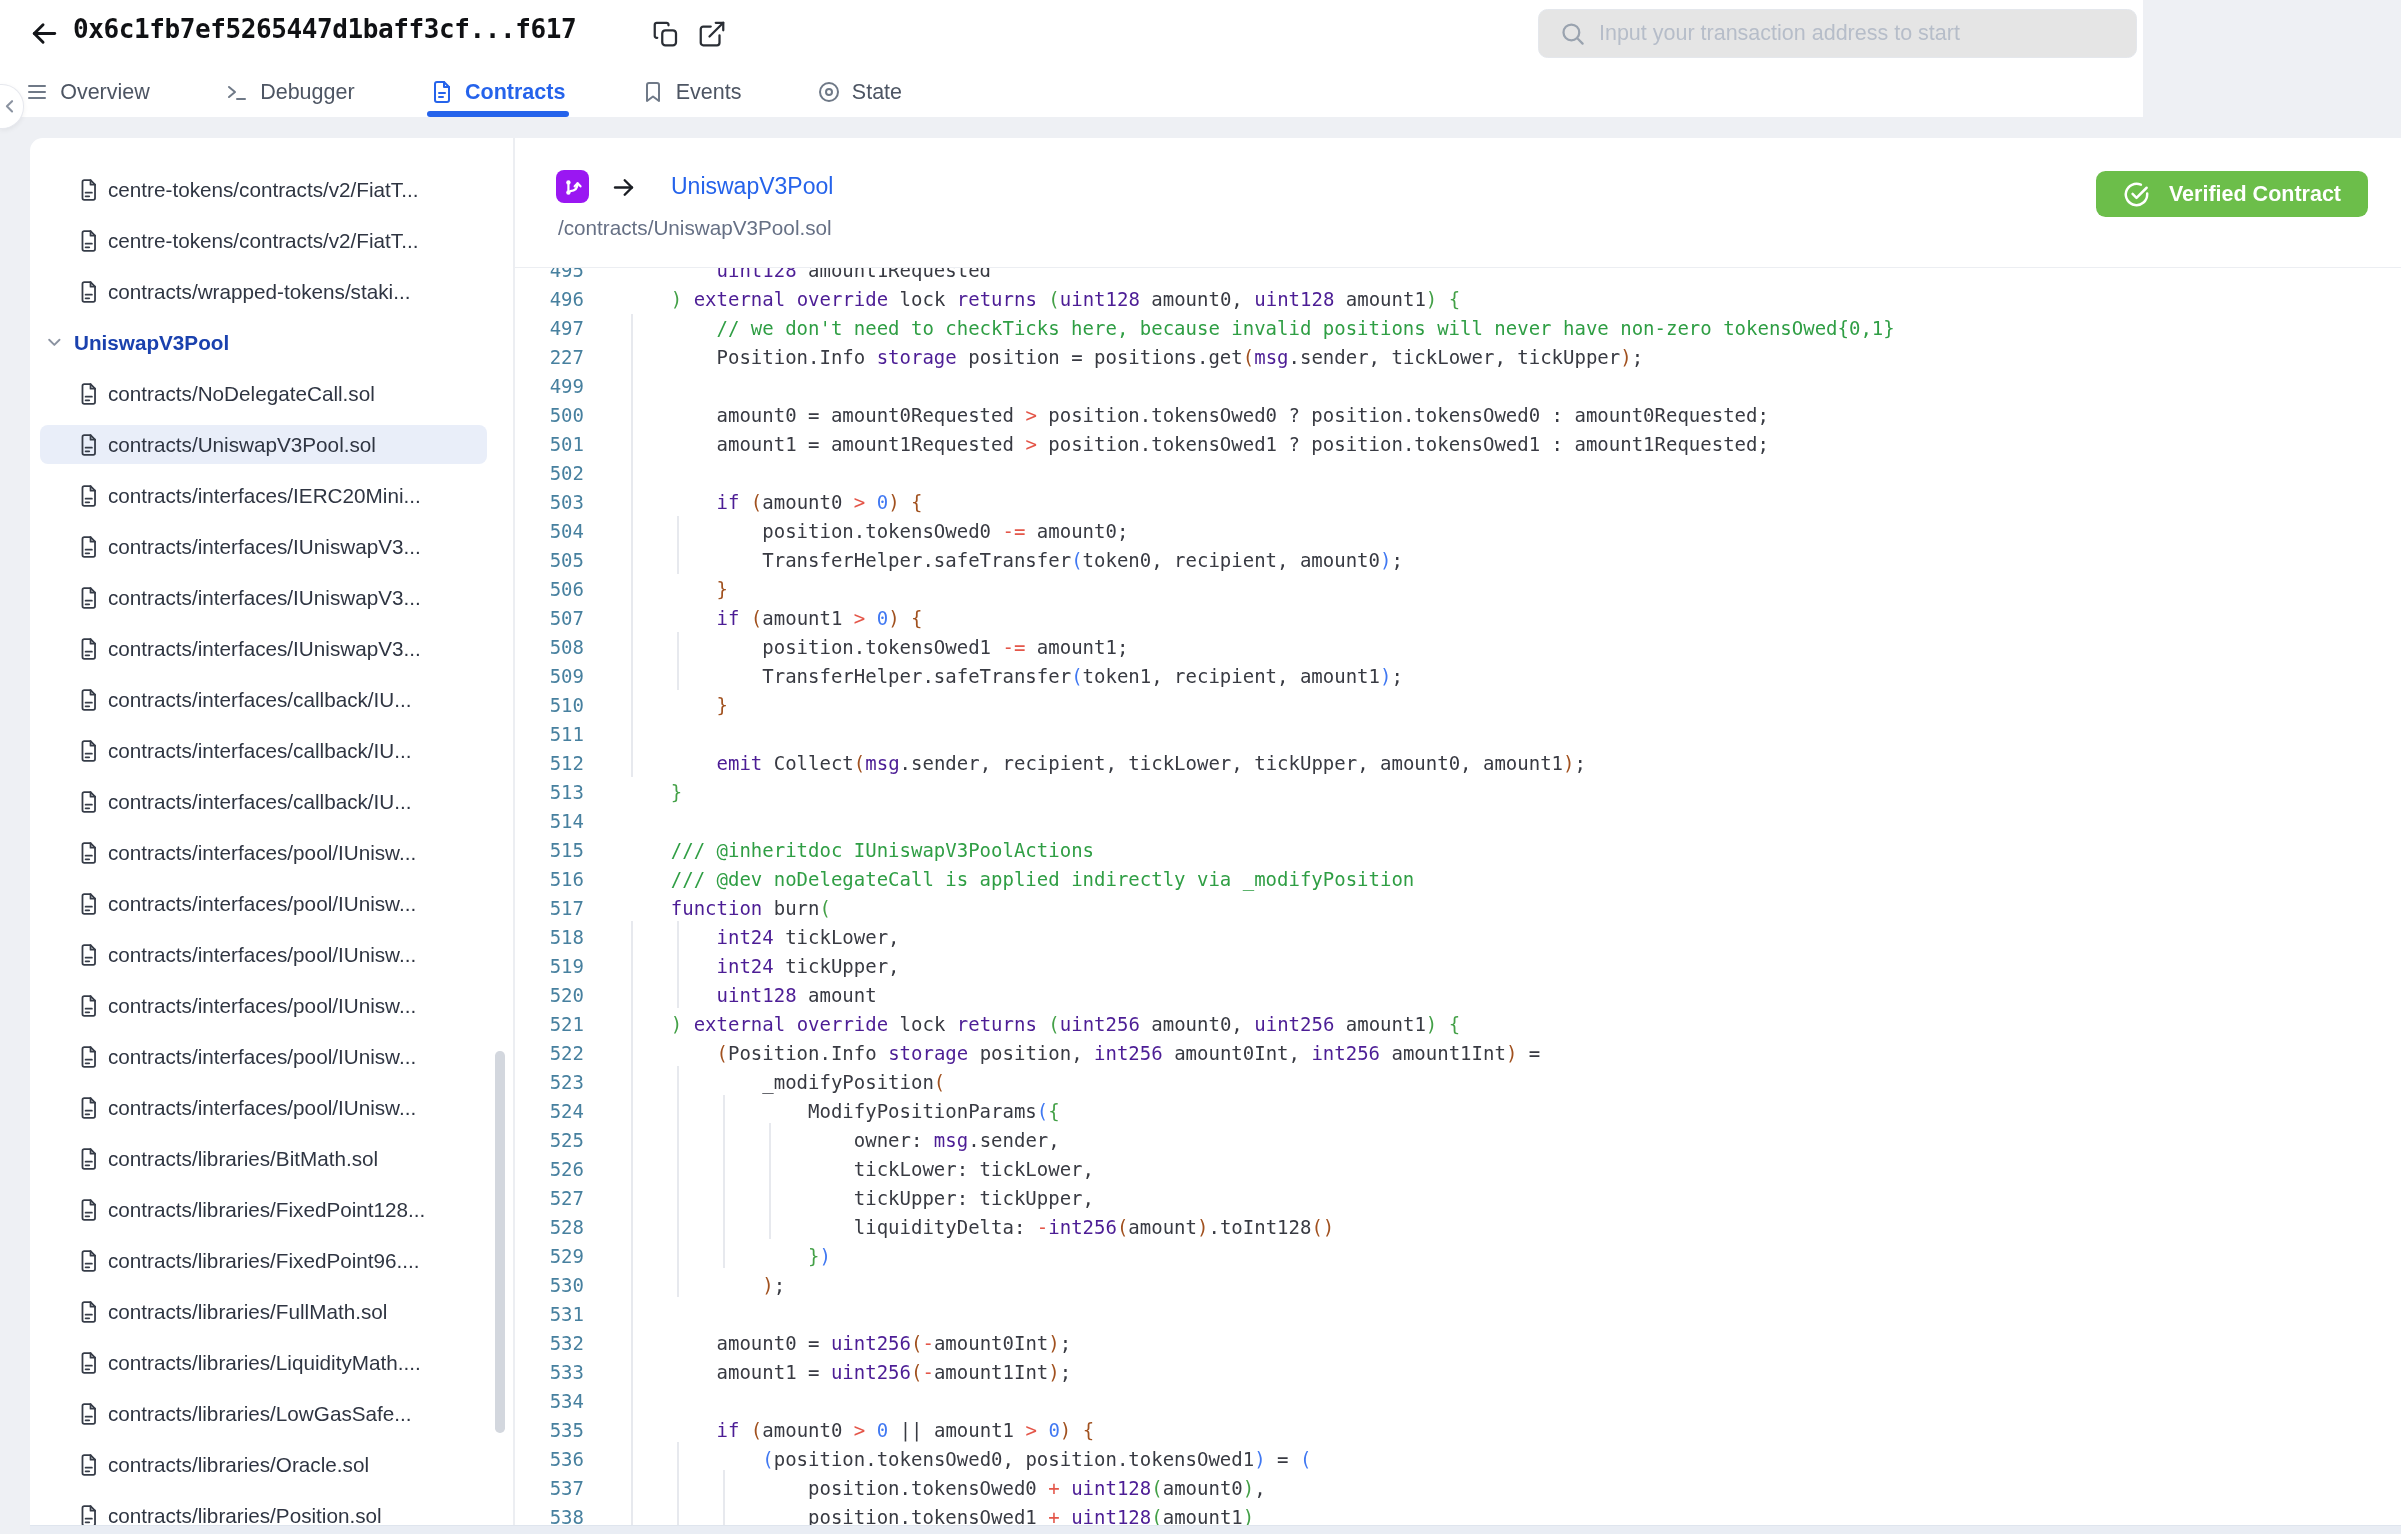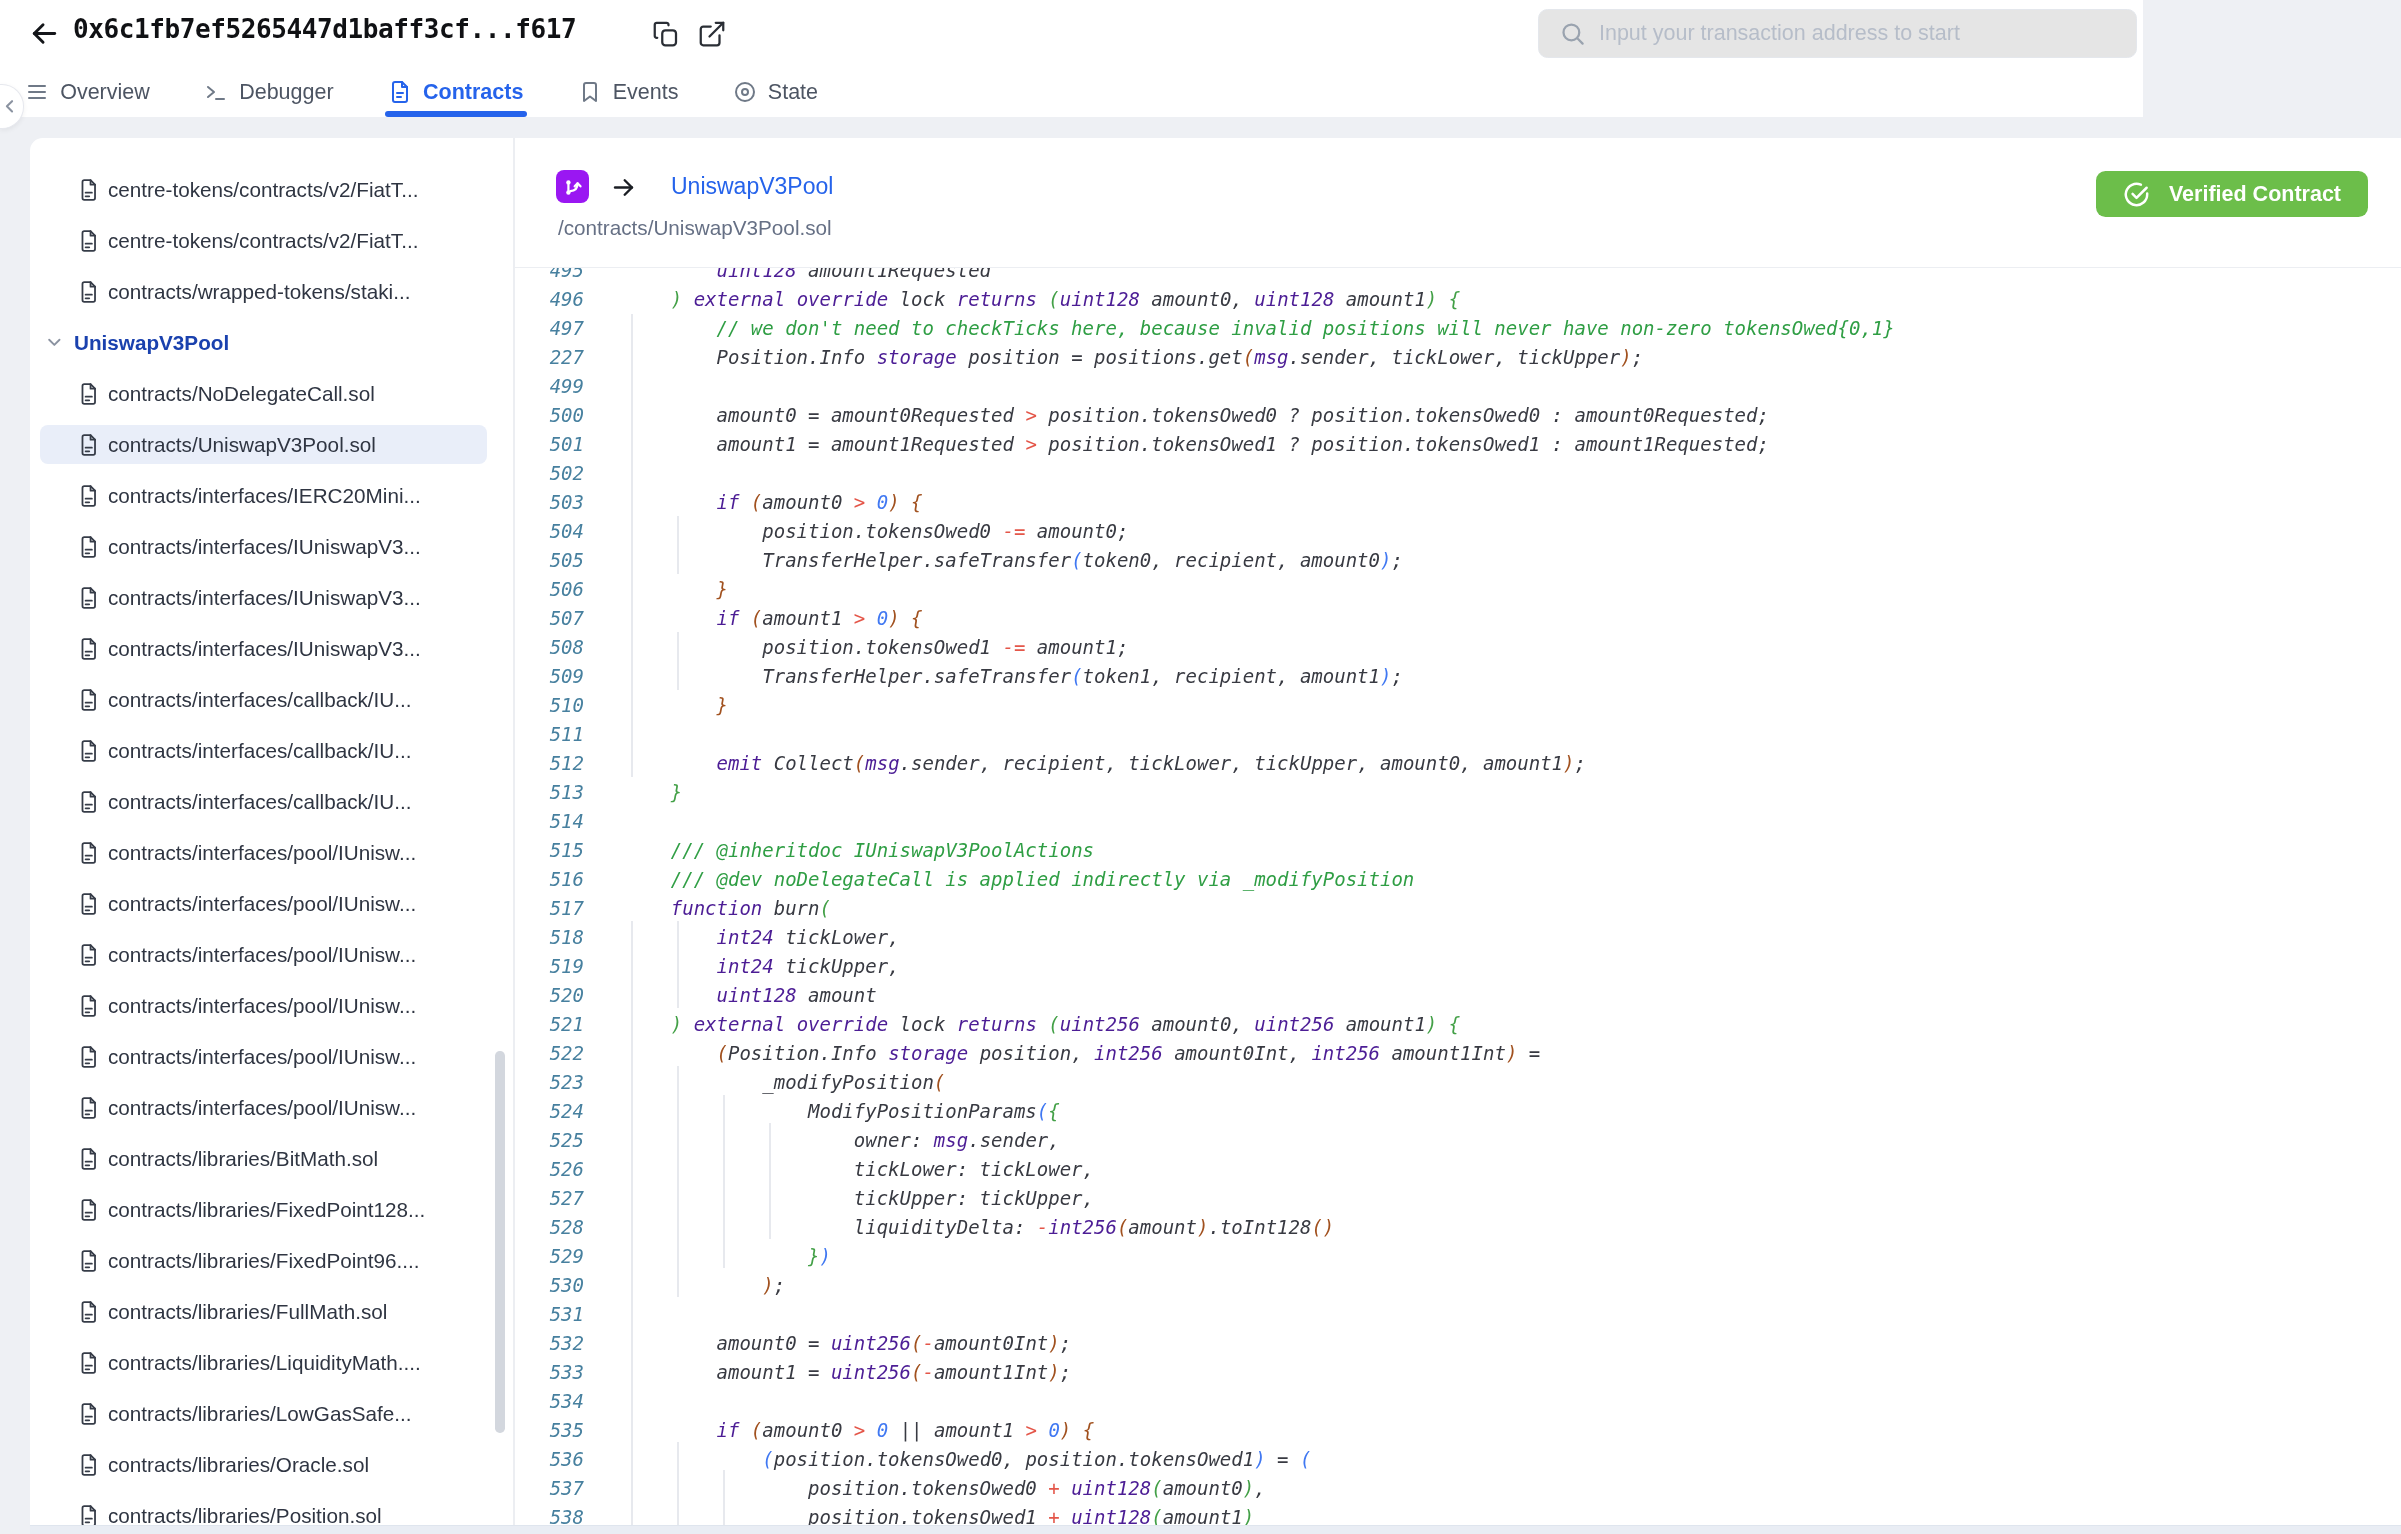--- a/index.html
+++ b/index.html
@@ -20,21 +20,21 @@
 
   .search-box { position:absolute; right:6.4px; top:8.8px; width:599px; height:49px; background:#e5e5e5;
                 border:1.6px solid #e4e7ec; border-radius:9.5px; display:flex; align-items:center; }
   .search-box svg { margin-left:20.7px; flex:none; }
   .search-input { border:none; outline:none; flex:1; height:100%; font-size:21.5px; color:#333;
                   background:transparent; padding:0 16px 0 12.7px; font-family:"Liberation Sans",sans-serif; }
   .search-input::placeholder { color:#b6bdc9; }
 
   
   .tabbar { position:absolute; left:0; top:67px; height:50px; display:flex; align-items:center;
-            padding-left:22px; gap:48px; }
+            padding-left:22px; gap:69px; }
   .tab { position:relative; height:50px; display:flex; align-items:center; gap:11px; cursor:pointer;
          color:#4d5563; font-size:21.5px; padding:0 3.2px; }
   .tab .tab-icon { color:#6f7987; display:flex; }
   .tab.active { color:#2563eb; font-weight:bold; }
   .tab.active .tab-icon { color:#2563eb; }
   .tab.active::after { content:""; position:absolute; left:0; right:0; bottom:0; height:5.6px;
                        border-radius:3.2px; background:#2563eb; }
 
   .collapse-handle { position:absolute; left:0; top:84px; width:24px; height:45px; background:#fff;
                      border:1.6px solid #e6e8ee; border-left:none; border-radius:0 22px 22px 0;
@@ -70,21 +70,21 @@
   .c-path { position:absolute; left:43px; top:78px; font-size:20.7px; color:#667085; }
   .verified-badge { position:absolute; right:33px; top:33px; height:46px; padding:0 27px;
                     background:#6cbe4a; border-radius:9.5px; display:flex; align-items:center; gap:19px;
                     color:#fff; font-size:21.5px; font-weight:bold; cursor:pointer; }
 
   
   .code-scroll { position:absolute; left:0; right:0; top:129px; bottom:0; background:#fff;
                  border-top:1.6px solid #eceef2; overflow:hidden; }
   .code-stream { position:absolute; left:0; top:-12px; right:0;
                  font-family:"DejaVu Sans Mono", monospace; font-size:19px; line-height:29px; }
-  .code-line { position:relative; height:29px; white-space:pre;font-style:italic; }
+  .code-line { position:relative; height:29px; white-space:pre; }
   .ln { position:absolute; left:0; top:0; width:69px; text-align:right; color:#47809f; }
   .lc { position:absolute; left:110px; top:0; }
   .guide { position:absolute; width:1.6px; background:#e7e9ee; }
 
   .pl  { color:#383a42; }
   .kw  { color:#4c1d95; }
   .cm  { color:#2f9e44; }
   .op  { color:#e45649; }
   .num { color:#4078f2; }
   .bg  { color:#43a047; }

